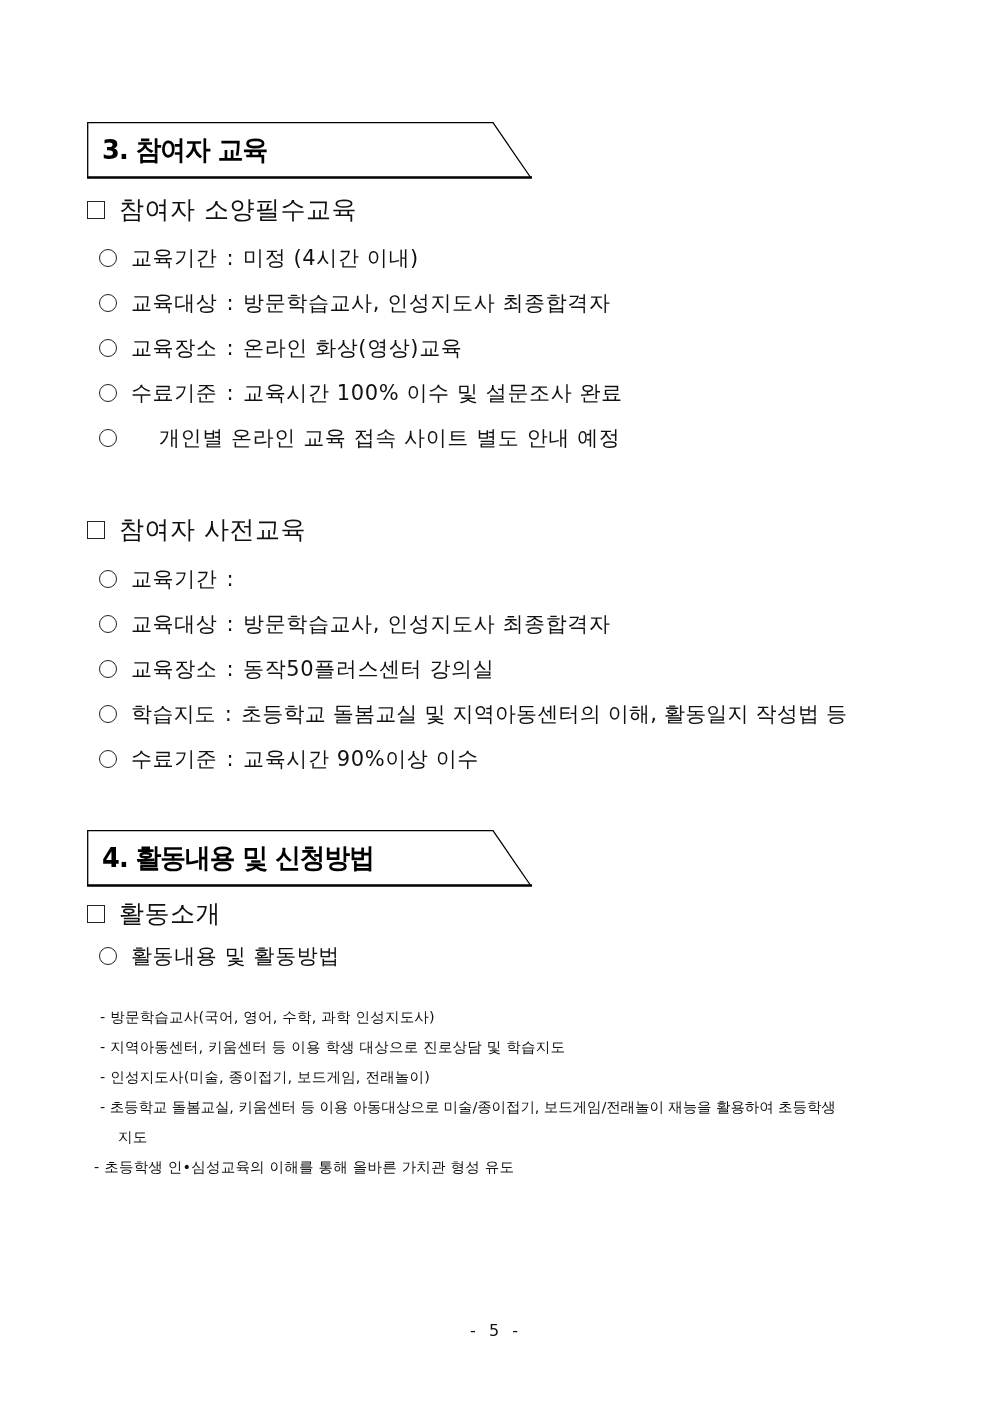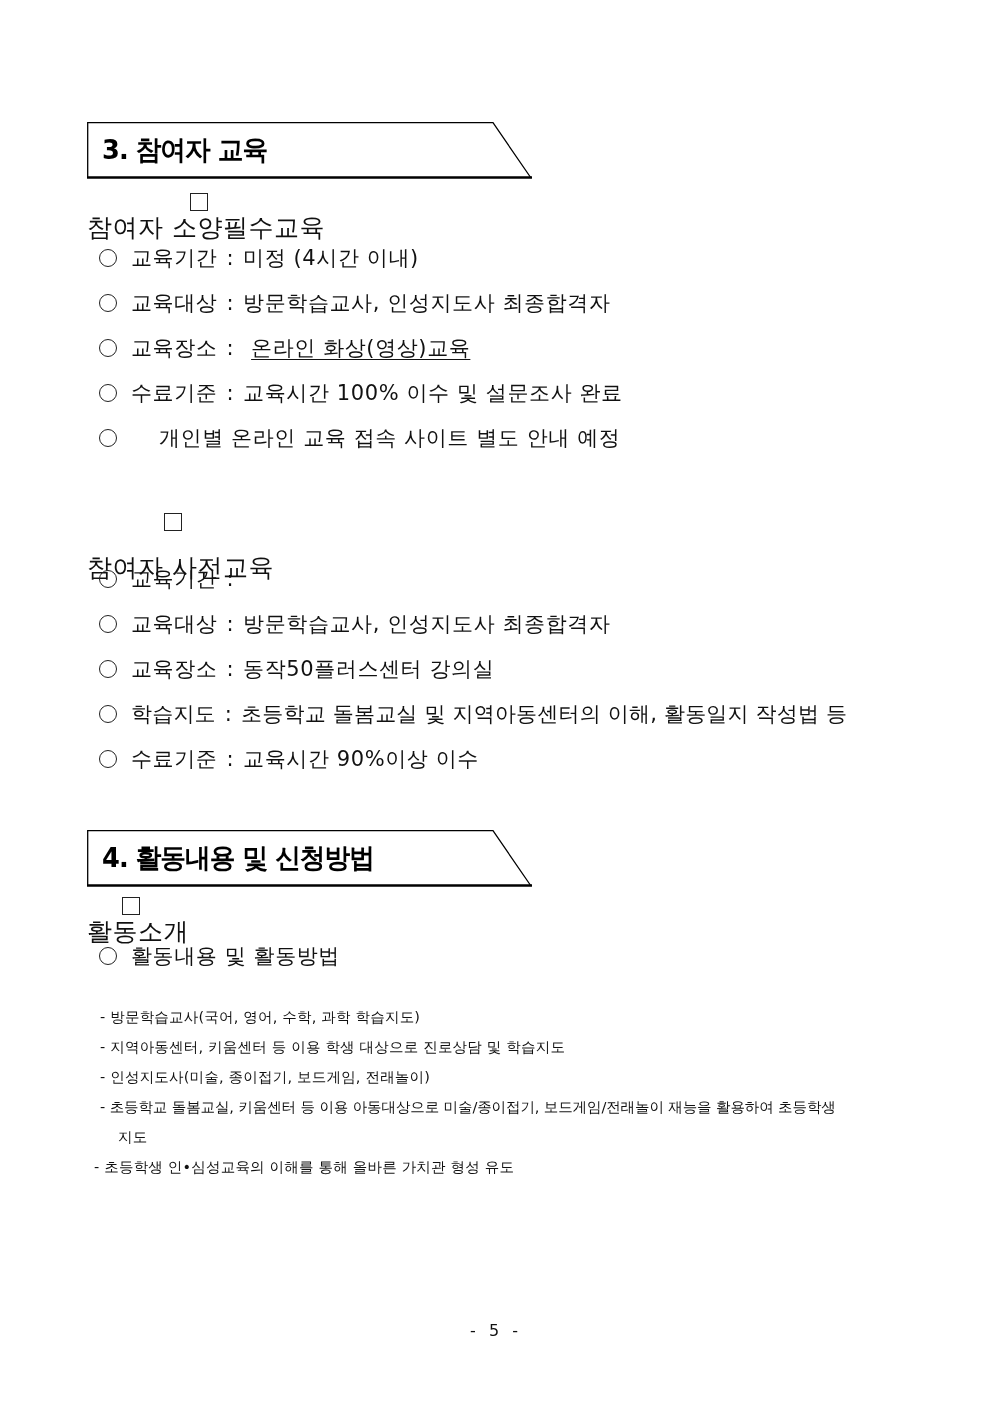--- a/index.html
+++ b/index.html
@@ -40,21 +40,20 @@
       transform-origin: left;
     }
     .sq-heading {
       position: absolute;
       left: 87px;
       font-size: 25px;
       line-height: 34px;
       display: flex;
       align-items: center;
       letter-spacing: 0.5px;
-      flex-direction: column;
     }
     .sq-box {
       display: inline-block;
       width: 18px;
       height: 18px;
       border: 1.6px solid #222;
       margin-right: 14px;
       box-sizing: border-box;
     }
     .circle-item {
@@ -72,21 +71,21 @@
       width: 18px;
       height: 18px;
       border: 1.4px solid #222;
       border-radius: 50%;
       margin-right: 14px;
       box-sizing: border-box;
       flex-shrink: 0;
     }
     .label { }
     .sep { margin: 0 9px; }
-    .underline { text-decoration: underline; text-underline-offset: 4px; text-decoration-thickness: 1px; margin-left: 8px; }
+    .underline { text-underline-offset: 4px; text-decoration-thickness: 1px; }
     .dash-item {
       position: absolute;
       font-size: 14.5px;
       line-height: 20px;
       white-space: nowrap;
       letter-spacing: 0.2px;
     }
     .page-num {
       position: absolute;
       left: 0;
@@ -135,21 +134,21 @@
   <span class="circ"></span>
   <span class="label">수료기준</span>
   <span class="sep">:</span>
   <span>교육시간 100% 이수 및 설문조사 완료</span>
 </div>
 <div class="circle-item" style="top:423px;gap:28px;">
   <span class="circ"></span>
   <span>개인별 온라인 교육 접속 사이트 별도 안내 예정</span>
 </div>
 
-<div class="sq-heading" style="top:513px;gap:20px;">
+<div class="sq-heading" style="top:513px;">
   <span class="sq-box"></span>
   <span>참여자 사전교육</span>
 </div>
 
 <div class="circle-item" style="top:564px;">
   <span class="circ"></span>
   <span class="label">교육기간</span>
   <span class="sep">:</span>
 </div>
 <div class="circle-item" style="top:609px;">
@@ -188,20 +187,20 @@
 <div class="sq-heading" style="top:897px;">
   <span class="sq-box"></span>
   <span>활동소개</span>
 </div>
 
 <div class="circle-item" style="top:941px;">
   <span class="circ"></span>
   <span>활동내용 및 활동방법</span>
 </div>
 
-<div class="dash-item" style="left:100px; top:1007px;">- 방문학습교사(국어, 영어, 수학, 과학 학습지도)</div>
+<div class="dash-item" style="left:100px; top:1007px;">- 방문학습교사(국어, 영어, 수학, 과학 인성지도사)</div>
 <div class="dash-item" style="left:100px; top:1037px;">- 지역아동센터, 키움센터 등 이용 학생 대상으로 진로상담 및 학습지도</div>
 <div class="dash-item" style="left:100px; top:1067px;">- 인성지도사(미술, 종이접기, 보드게임, 전래놀이)</div>
 <div class="dash-item" style="left:100px; top:1097px; letter-spacing:-0.1px;">- 초등학교 돌봄교실, 키움센터 등 이용 아동대상으로 미술/종이접기, 보드게임/전래놀이 재능을 활용하여 초등학생</div>
 <div class="dash-item" style="left:118px; top:1127px;">지도</div>
 <div class="dash-item" style="left:94px; top:1157px;">- 초등학생 인•심성교육의 이해를 통해 올바른 가치관 형성 유도</div>
 
 <div class="page-num">- 5 -</div>
 
 </body></html>

